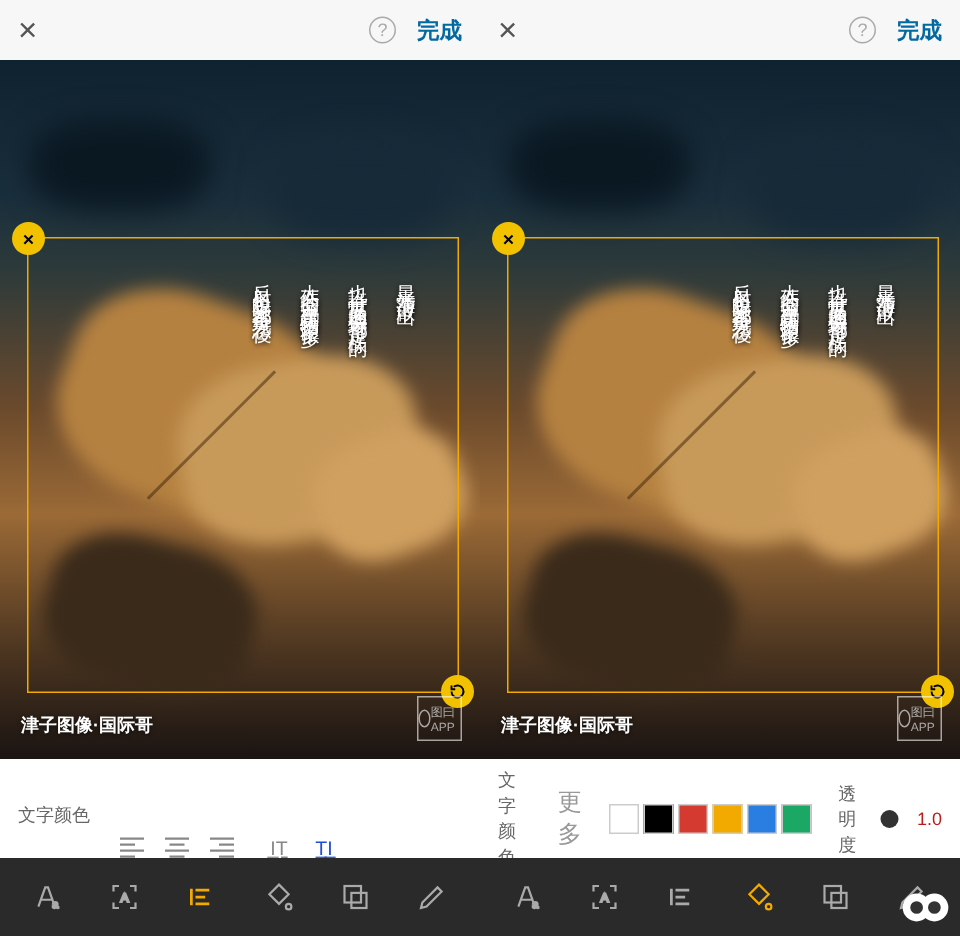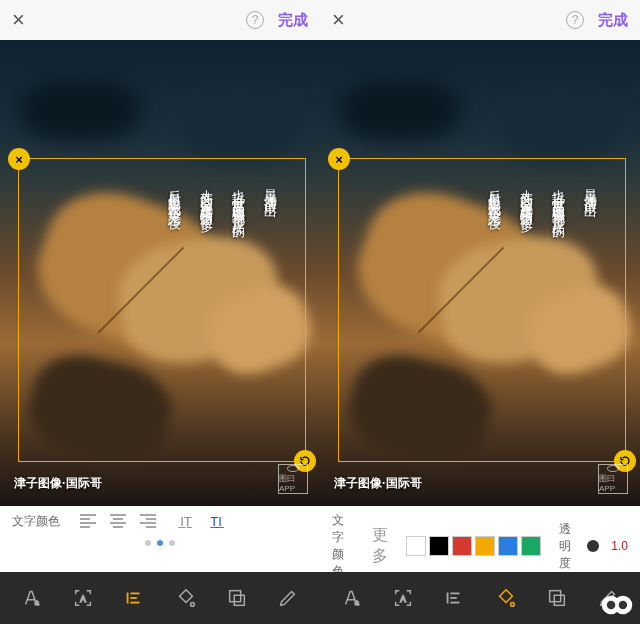--- a/index.html
+++ b/index.html
@@ -3,44 +3,44 @@
 <meta charset="utf-8">
 <style>
   * { margin: 0; padding: 0; box-sizing: border-box; }
   body { width: 640px; height: 624px; background: #fff; font-family: -apple-system, "PingFang SC", sans-serif; overflow: hidden; position: relative; }
   .app { display: flex; width: 640px; height: 624px; }
   .panel { width: 320px; height: 624px; display: flex; flex-direction: column; background: #fff; }
   .topbar { height: 40px; display: flex; align-items: center; justify-content: space-between; padding: 0 12px; background: #f7f7f7; }
   .topbar .close { font-size: 22px; color: #555; cursor: pointer; }
   .topbar .right { display: flex; align-items: center; gap: 14px; }
   .topbar .help { width: 18px; height: 18px; border: 1.2px solid #aaa; border-radius: 50%; display: flex; align-items: center; justify-content: center; font-size: 12px; color: #aaa; }
-  .topbar .done { color: #8b5cf6; font-size: 15px; font-weight: 600; font-family: Liberation Serif, serif; }
+  .topbar .done { color: #0369a1; font-size: 15px; font-weight: 600; font-family: Liberation Serif, serif; }
   .canvas { flex: 1; background: linear-gradient(180deg, #0f2230 0%, #1a2f3c 20%, #2d3a3a 30%, #6b4a2c 50%, #9b6a36 65%, #4a3420 85%, #1a1412 100%); position: relative; overflow: hidden; }
   .leaf-bg { position:absolute; inset:0; }
   .blob { position:absolute; border-radius:40%; filter:blur(6px); }
   .b1{ width:180px; height:140px; background:#b58140; top:160px; left:40px; transform:rotate(20deg);}
   .b2{ width:160px; height:120px; background:#c89a5a; top:200px; left:120px; transform:rotate(-10deg);}
   .b3{ width:140px; height:100px; background:#3a2a1a; top:320px; left:30px; transform:rotate(15deg);}
   .b4{ width:100px; height:80px; background:#d0a060; top:250px; left:210px; transform:rotate(-20deg);}
   .b5{ width:120px; height:60px; background:#0a1822; top:40px; left:20px; filter:blur(10px);}
   .b6{ width:120px; height:70px; background:#172a38; top:50px; left:180px; filter:blur(10px);}
   .vein{position:absolute; width:2px; height:120px; background:rgba(60,35,10,0.5); top:190px; left:140px; transform:rotate(45deg);}
   .selection { position: absolute; left: 18px; right: 14px; top: 118px; bottom: 44px; border: 1.5px solid #f2a900; }
   .sel-close { position: absolute; width: 22px; height: 22px; border-radius: 50%; background: #f2c200; top: -11px; left: -11px; display:flex; align-items:center; justify-content:center; color:#000; font-size:13px; font-weight:bold;}
   .sel-refresh { position: absolute; width: 22px; height: 22px; border-radius: 50%; background: #f2c200; bottom: -11px; right: -11px; display:flex; align-items:center; justify-content:center;}
   .sel-refresh svg { width:12px; height:12px; }
   .poem { position: absolute; top: 20px; right: 26px; display: flex; flex-direction: row-reverse; gap: 14px; }
   .poem .col { writing-mode: vertical-rl; color: #fff; font-size: 13px; letter-spacing: 3px; font-family: "Songti SC","SimSun",serif; text-shadow: 0 1px 3px rgba(0,0,0,0.7); }
   .watermark { position:absolute; left:14px; bottom:14px; color:#fff; font-size:12px; font-weight:600; text-shadow:0 1px 3px rgba(0,0,0,0.7);}
-  .appwm { position:absolute; right:12px; bottom:12px; width:30px; height:30px; border:1.5px solid rgba(255,255,255,0.6); display:flex; flex-direction:column; align-items:center; justify-content:center; color:rgba(255,255,255,0.6); font-size:8px;}
+  .appwm { position:absolute; right:12px; bottom:12px; width:30px; height:30px; border:1.5px solid rgba(255,255,255,0.6); display:flex; flex-direction:row; align-items:center; justify-content:center; color:rgba(255,255,255,0.6); font-size:8px;}
   .appwm .ring{width:12px;height:12px;border:1.5px solid rgba(255,255,255,0.6);border-radius:50%;margin-bottom:1px;}
   .controls { height: 66px; background: #fff; padding: 6px 12px 0; }
   .ctrl-row1 { display: flex; align-items: center; gap: 18px; }
   .clabel { font-size: 12px; color: #666; }
-  .align-group { display:flex; gap:10px; align-items:flex-end;}
+  .align-group { display:flex; gap:10px; align-items:flex-end;margin-top:44px;}
   .abtn { width:20px; height:18px; display:flex; align-items:center; justify-content:center; }
   .abtn svg { width:18px; height:16px; }
   .swatches{display:flex; gap:3px;}
   .sw{width:20px;height:20px; border:1px solid #ccc;}
   .more{font-size:16px; color:#999;}
   .opacity-wrap{display:flex; align-items:center; gap:8px; flex:1;}
   .slider{flex:1; height:4px; background:#f2a900; border-radius:2px; position:relative;}
   .slider .knob{position:absolute; right:0; top:50%; width:12px; height:12px; background:#333; border-radius:50%; transform:translate(50%,-50%);}
   .oval{font-size:12px; color:#b91c1c;}
   .dots{display:flex; justify-content:center; gap:6px; margin-top:10px;}

